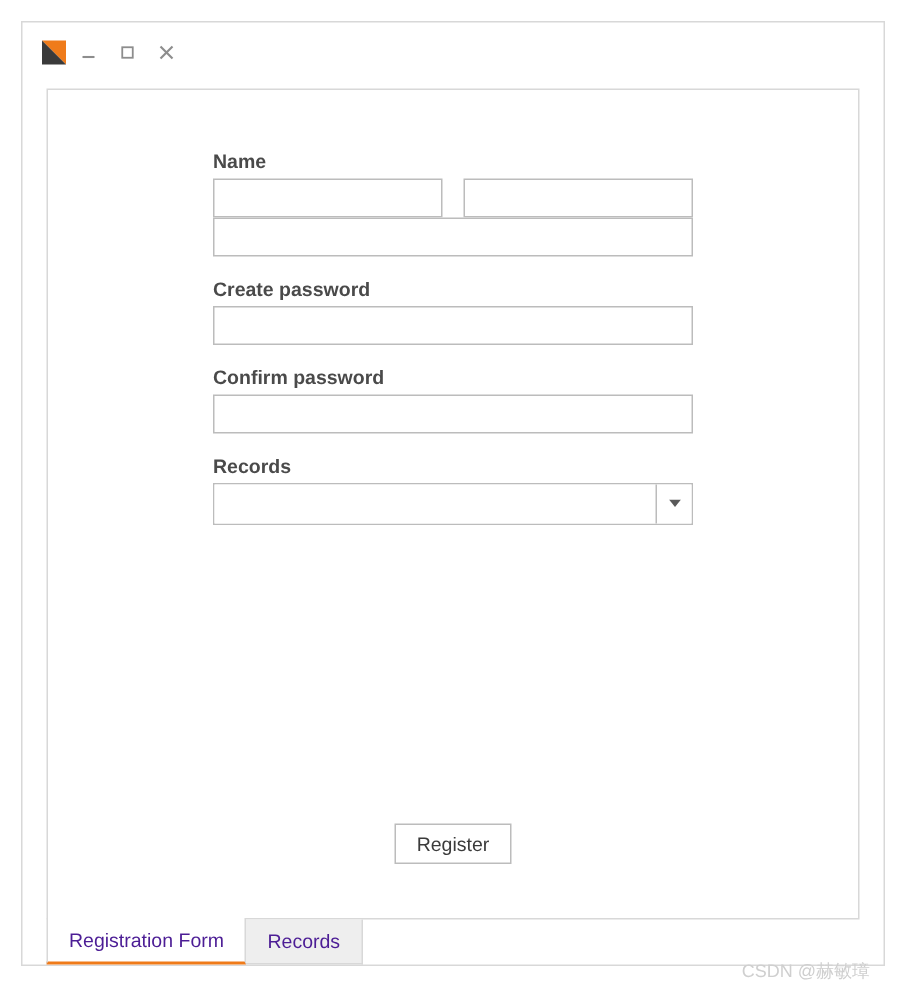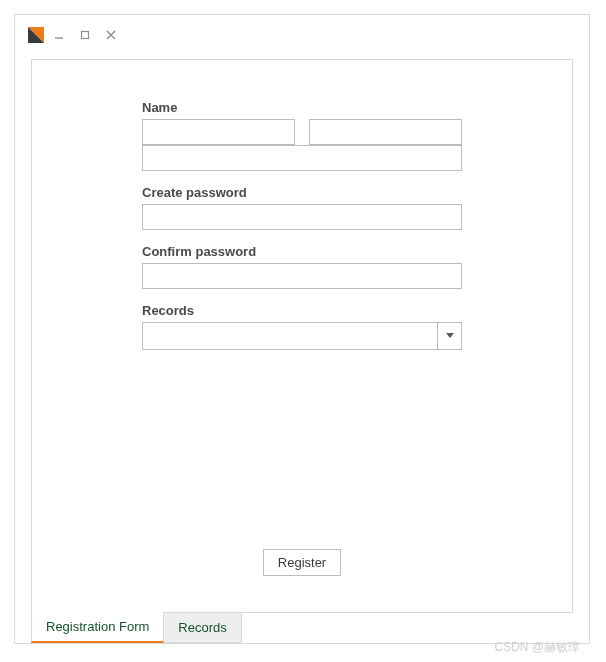--- a/index.html
+++ b/index.html
@@ -137,21 +137,21 @@
     }
     .tabs {
       display: flex;
       height: 30px;
       align-items: stretch;
       margin-top: 0;
     }
     .tab {
       padding: 0 14px;
       font-size: 13px;
-      color: #14532d;
+      color: #4c1d95;
       display: flex;
       align-items: center;
       border: 1px solid #d8d8d8;
       border-top: none;
       background: #eeeeee;
       cursor: pointer;
       position: relative;
     }
     .tab.active {
       background: #ffffff;

